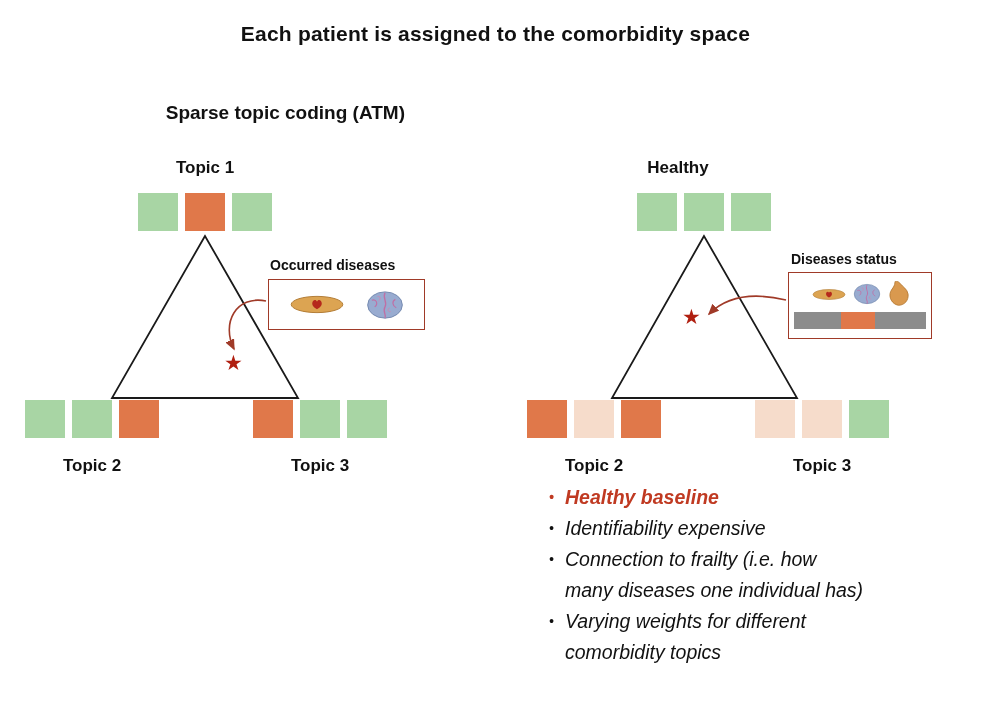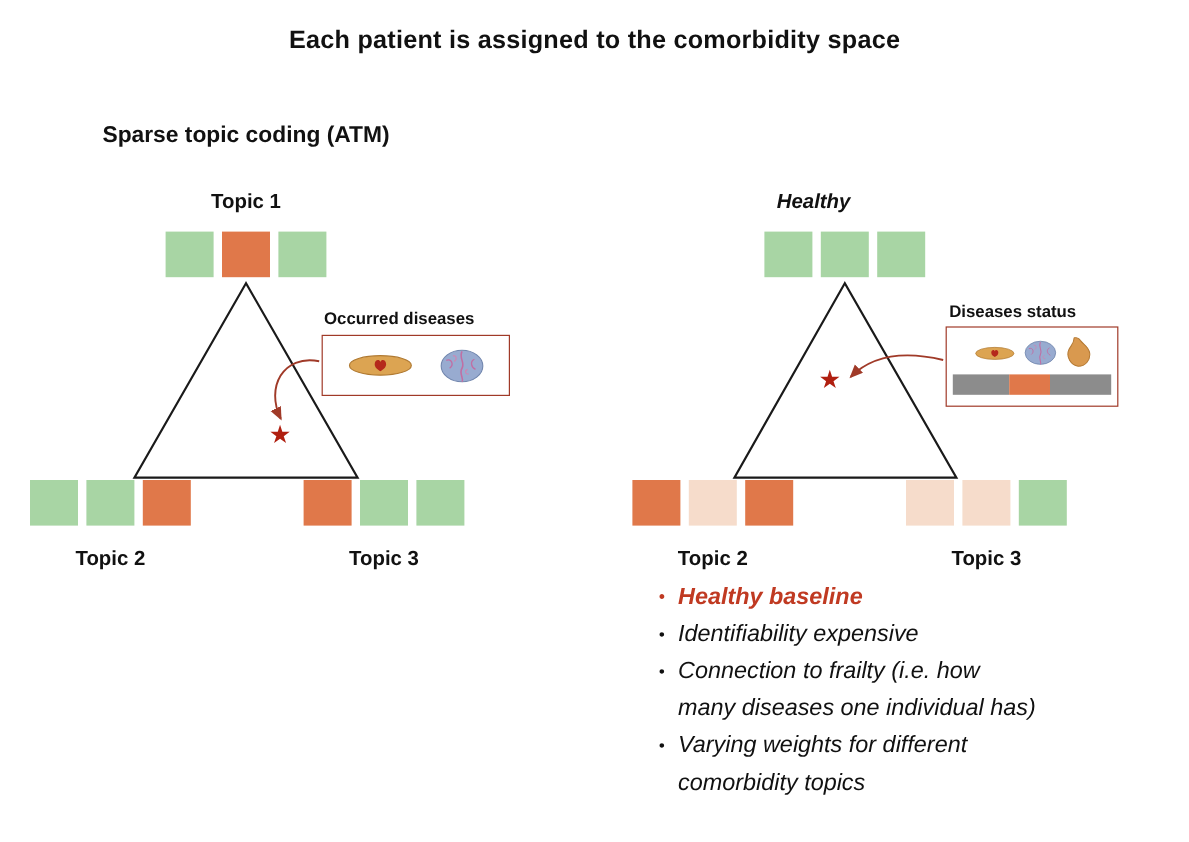--- a/index.html
+++ b/index.html
@@ -3,21 +3,21 @@
 <meta charset="utf-8">
 <style>
   * { margin:0; padding:0; box-sizing:border-box; }
   html,body { background:#ffffff; }
   body { font-family:"Liberation Sans", sans-serif; color:#111; }
   .canvas { position:relative; width:991px; height:702px; background:#fff; overflow:hidden; }
   .abs { position:absolute; }
   svg.overlay { position:absolute; left:0; top:0; pointer-events:none; }
 
   .title { top:22px; left:0; width:100%; text-align:center; font-size:21px; font-weight:700; letter-spacing:.2px; }
-  .panel-heading { font-size:19px; font-weight:700; text-align:center; }
+  .panel-heading { font-size:19px; font-weight:700; text-align:right; }
   .topic-label { font-size:17px; font-weight:700; text-align:center; }
 
   .sq-row { display:flex; gap:7px; }
   .sq { width:40px; height:38px; }
 
   .star { font-size:21px; line-height:1; color:#b01f10; }
 
   .callout-label { font-size:14px; font-weight:700; white-space:nowrap; }
   .callout-box { border:1.5px solid #a03a28; background:#fff; display:flex; align-items:center; justify-content:space-evenly; }
   .callout-box .ic-muscle { width:56px; height:21px; }
@@ -88,21 +88,21 @@
     </div>
   <div class="abs sq-row" style="left:253px; top:400px;">
       <div class="sq" style="background: rgb(224, 120, 74);"></div>
       <div class="sq" style="background: rgb(168, 213, 164);"></div>
       <div class="sq" style="background: rgb(168, 213, 164);"></div>
     </div>
   <div class="abs topic-label" style="left:32px; top:456px; width:120px;">Topic 2</div>
   <div class="abs topic-label" style="left:260px; top:456px; width:120px;">Topic 3</div>
 
 
-  <div class="abs topic-label" style="left:578px; top:158px; width:200px;font-style:italic;">Healthy</div>
+  <div class="abs topic-label" style="left:578px; top:158px; width:200px;">Healthy</div>
   <div class="abs sq-row" style="left:637px; top:193px;">
       <div class="sq" style="background: rgb(168, 213, 164);"></div>
       <div class="sq" style="background: rgb(168, 213, 164);"></div>
       <div class="sq" style="background: rgb(168, 213, 164);"></div>
     </div>
 
   <div class="abs callout-label" style="left:791px; top:251px;">Diseases status</div>
   <div class="abs callout-box callout-box-right" style="left:788px; top:272px; width:144px; height:67px;">
     <div class="icon-row">
   <svg class="ic ic-muscle" viewBox="0 0 58 22">

